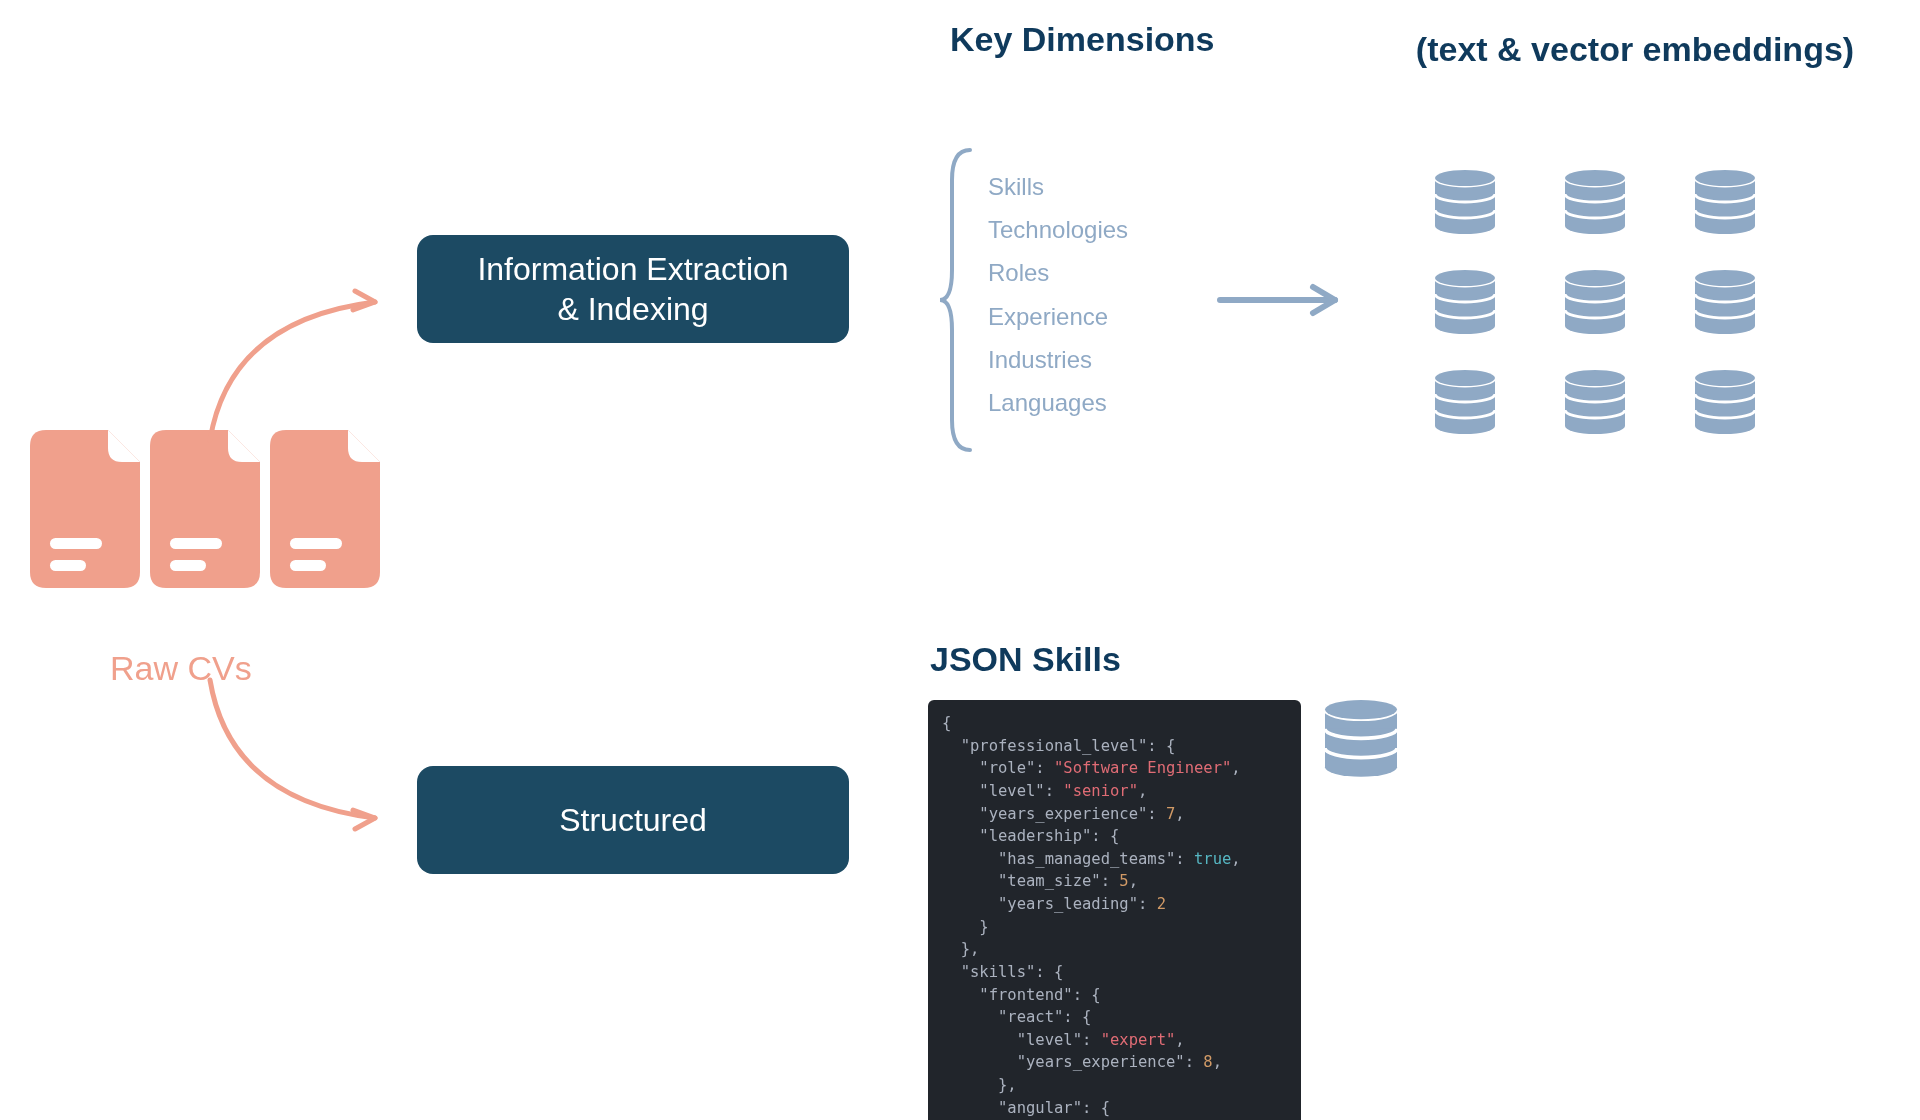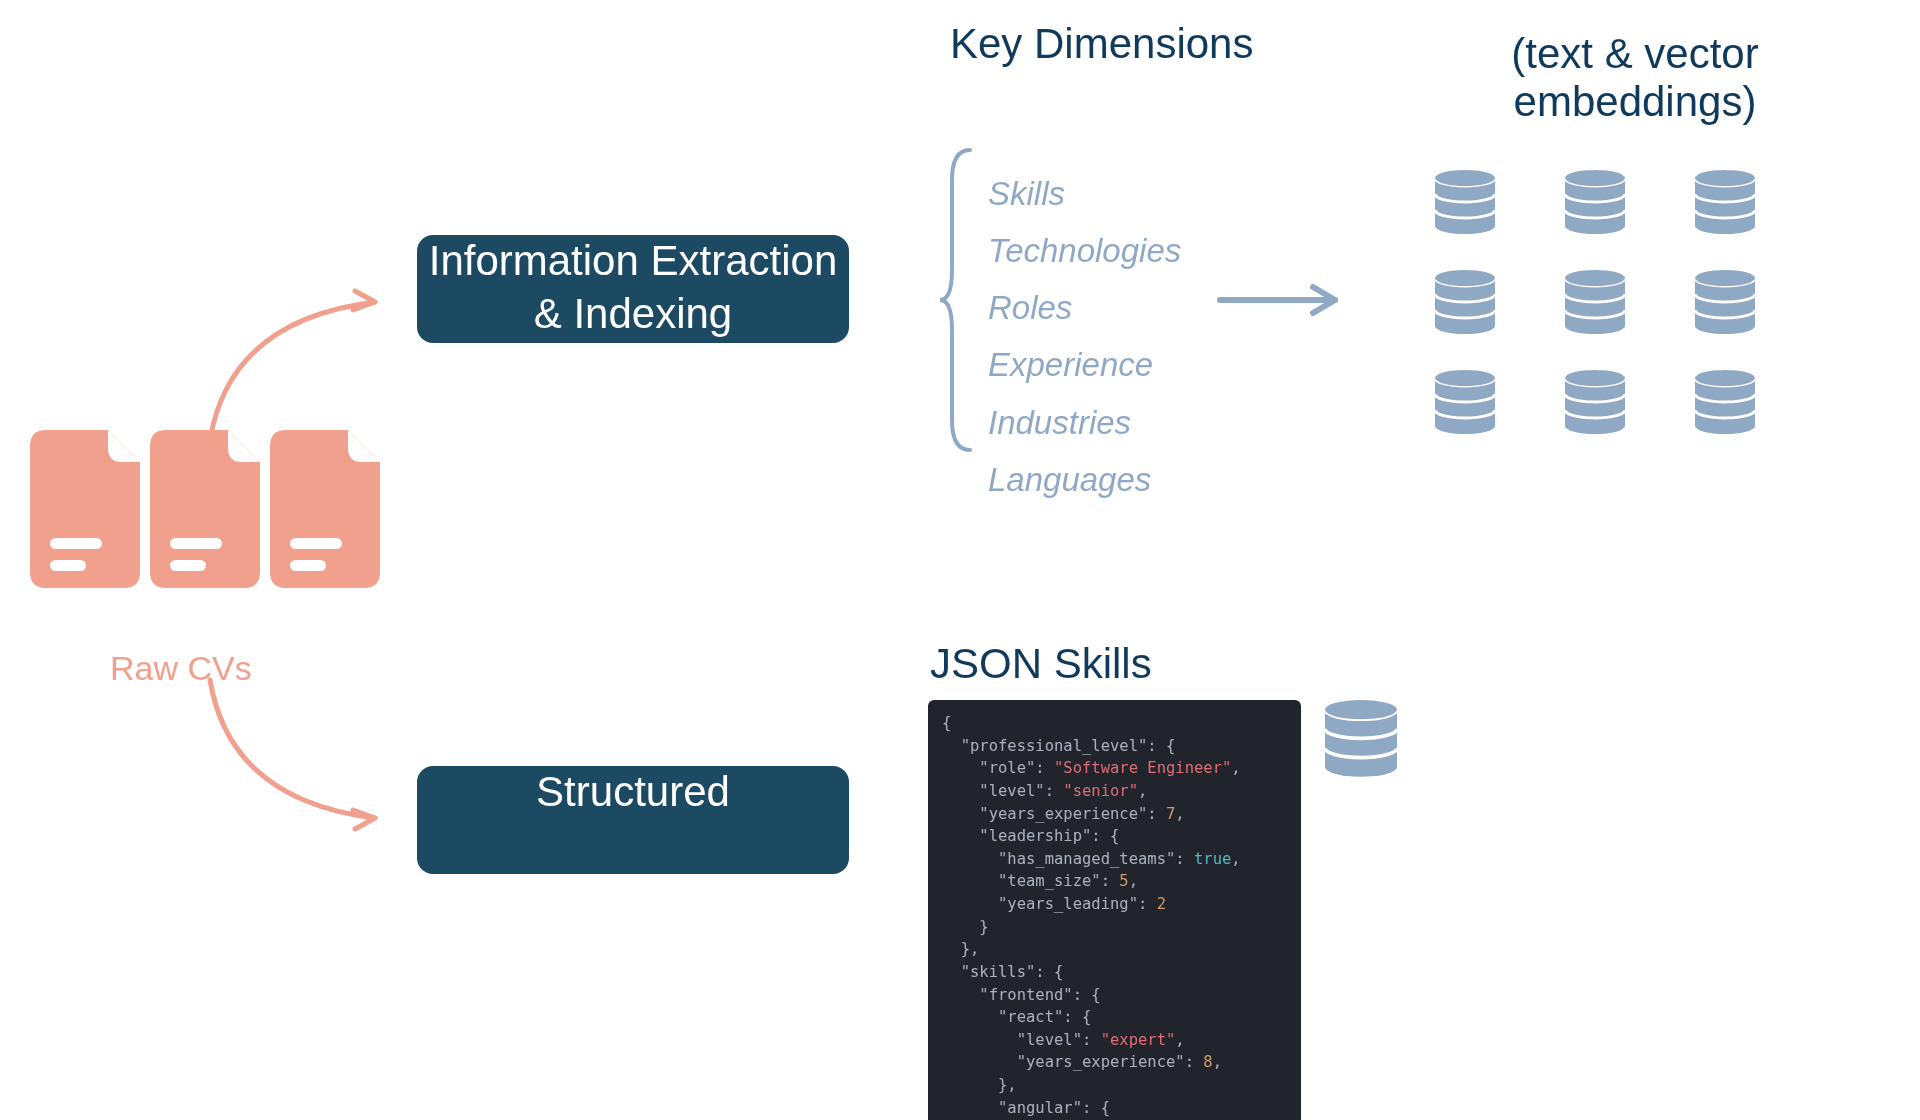--- a/index.html
+++ b/index.html
@@ -1,20 +1,20 @@
 <!DOCTYPE html>
 <html><head>
 <meta charset="utf-8">
 <style>
   html,body{margin:0;padding:0;background:#fff;}
   body{width:1920px;height:1120px;position:relative;font-family:-apple-system,BlinkMacSystemFont,"Segoe UI",Helvetica,Arial,sans-serif;}
   .label{color:#F0A08C;font-size:34px;font-weight:400;margin-top:44px;}
-  .heading{color:#0F3A5C;font-size:42px;font-weight:400;}
-  .pill{background:#1C4A63;color:#fff;border-radius:16px;display:flex;flex-direction:column;align-items:center;font-size:42px;font-weight:300;line-height:1.25;}
-  .dim{color:#8FA9C5;font-size:33px;font-weight:400;line-height:1.55;font-style:italic;}
+  .heading{color:#0F3A5C;font-size:34px;font-weight:700;}
+  .pill{background:#1C4A63;color:#fff;border-radius:16px;display:flex;flex-direction:column;align-items:center;justify-content:center;font-size:32px;font-weight:300;line-height:1.25;}
+  .dim{color:#8FA9C5;font-size:24px;font-weight:400;line-height:1.55;}
   .code-block{background:#21252B;color:#ABB2BF;font-family:Menlo,Consolas,monospace;font-size:15.5px;line-height:1.46;padding:12px 14px 14px 14px;border-radius:6px;overflow:hidden;}
   .code-block .tok-k{color:#ABB2BF;}
   .code-block .tok-s{color:#E06C75;}
   .code-block .tok-n{color:#D19A66;}
   .code-block .tok-b{color:#56B6C2;}
   svg{position:absolute;overflow:visible;}
 </style>
 </head>
 <body>
 

